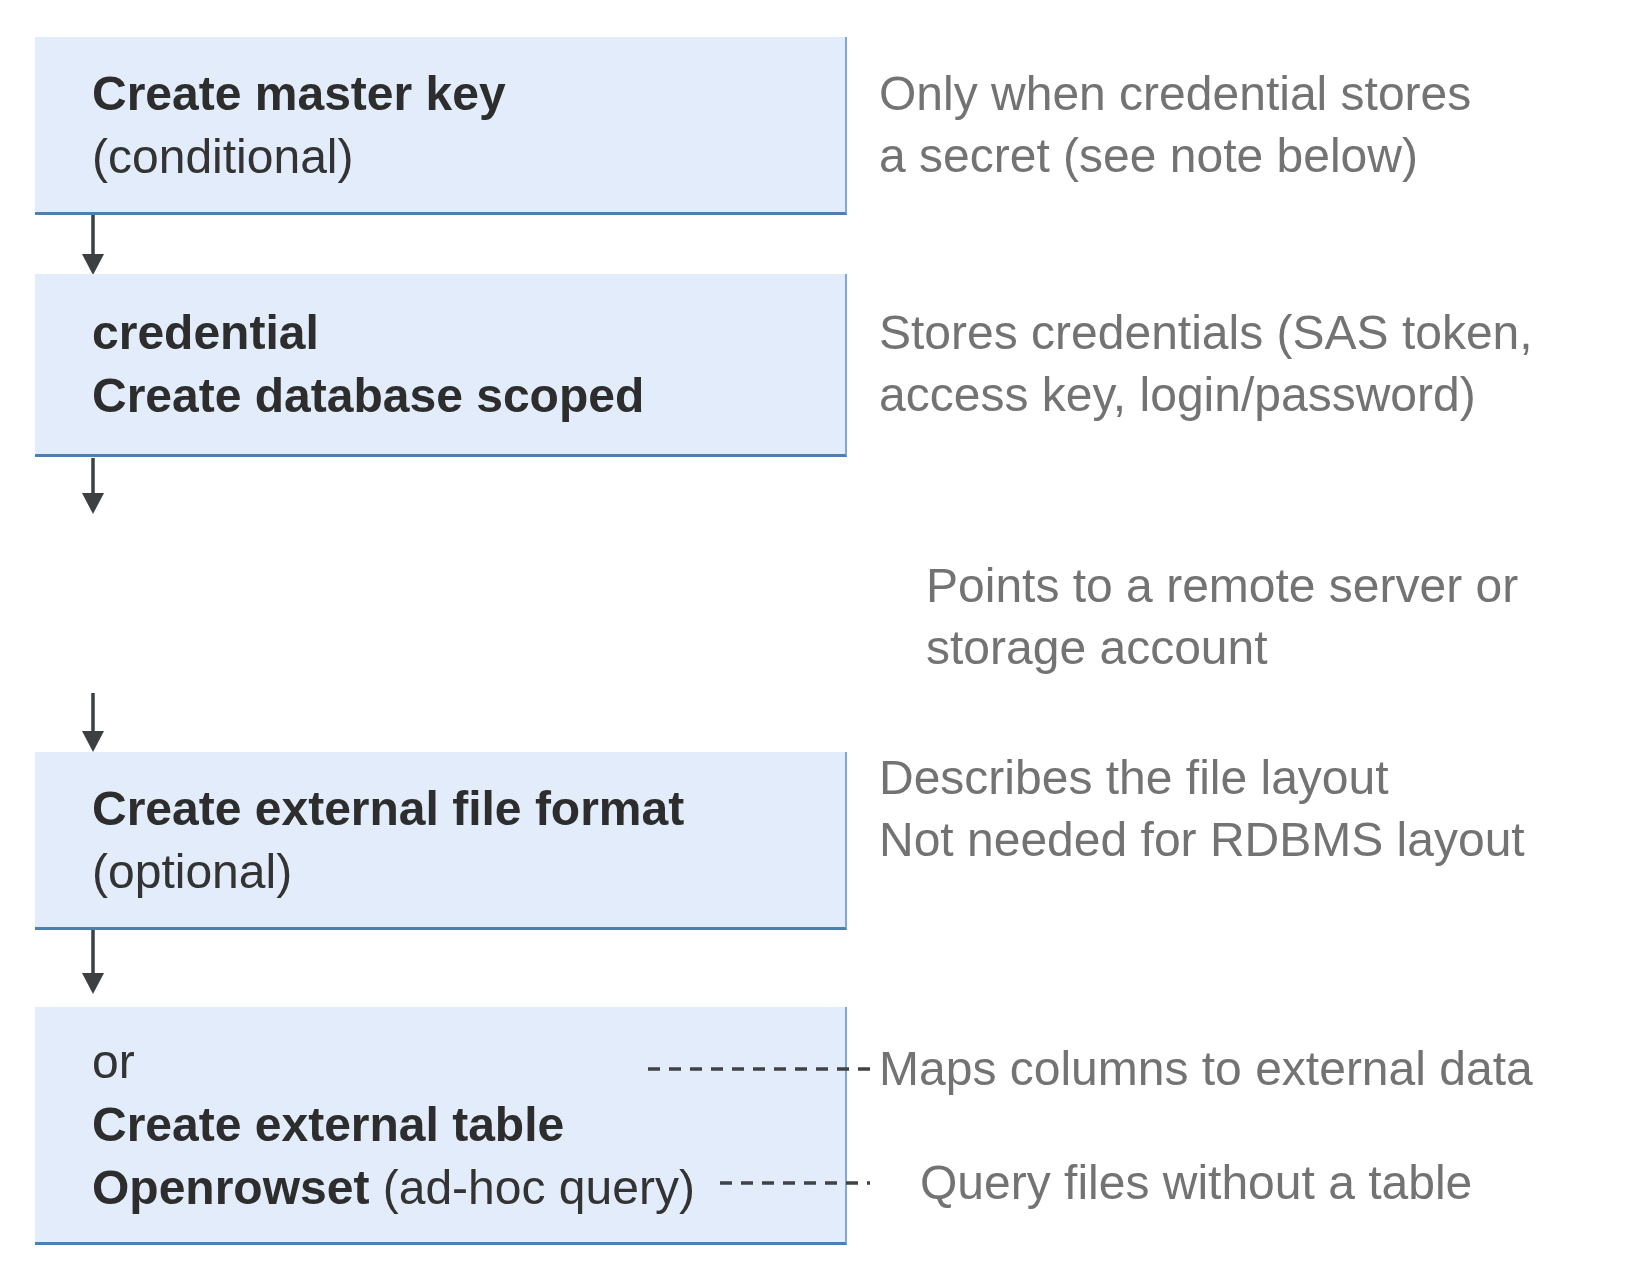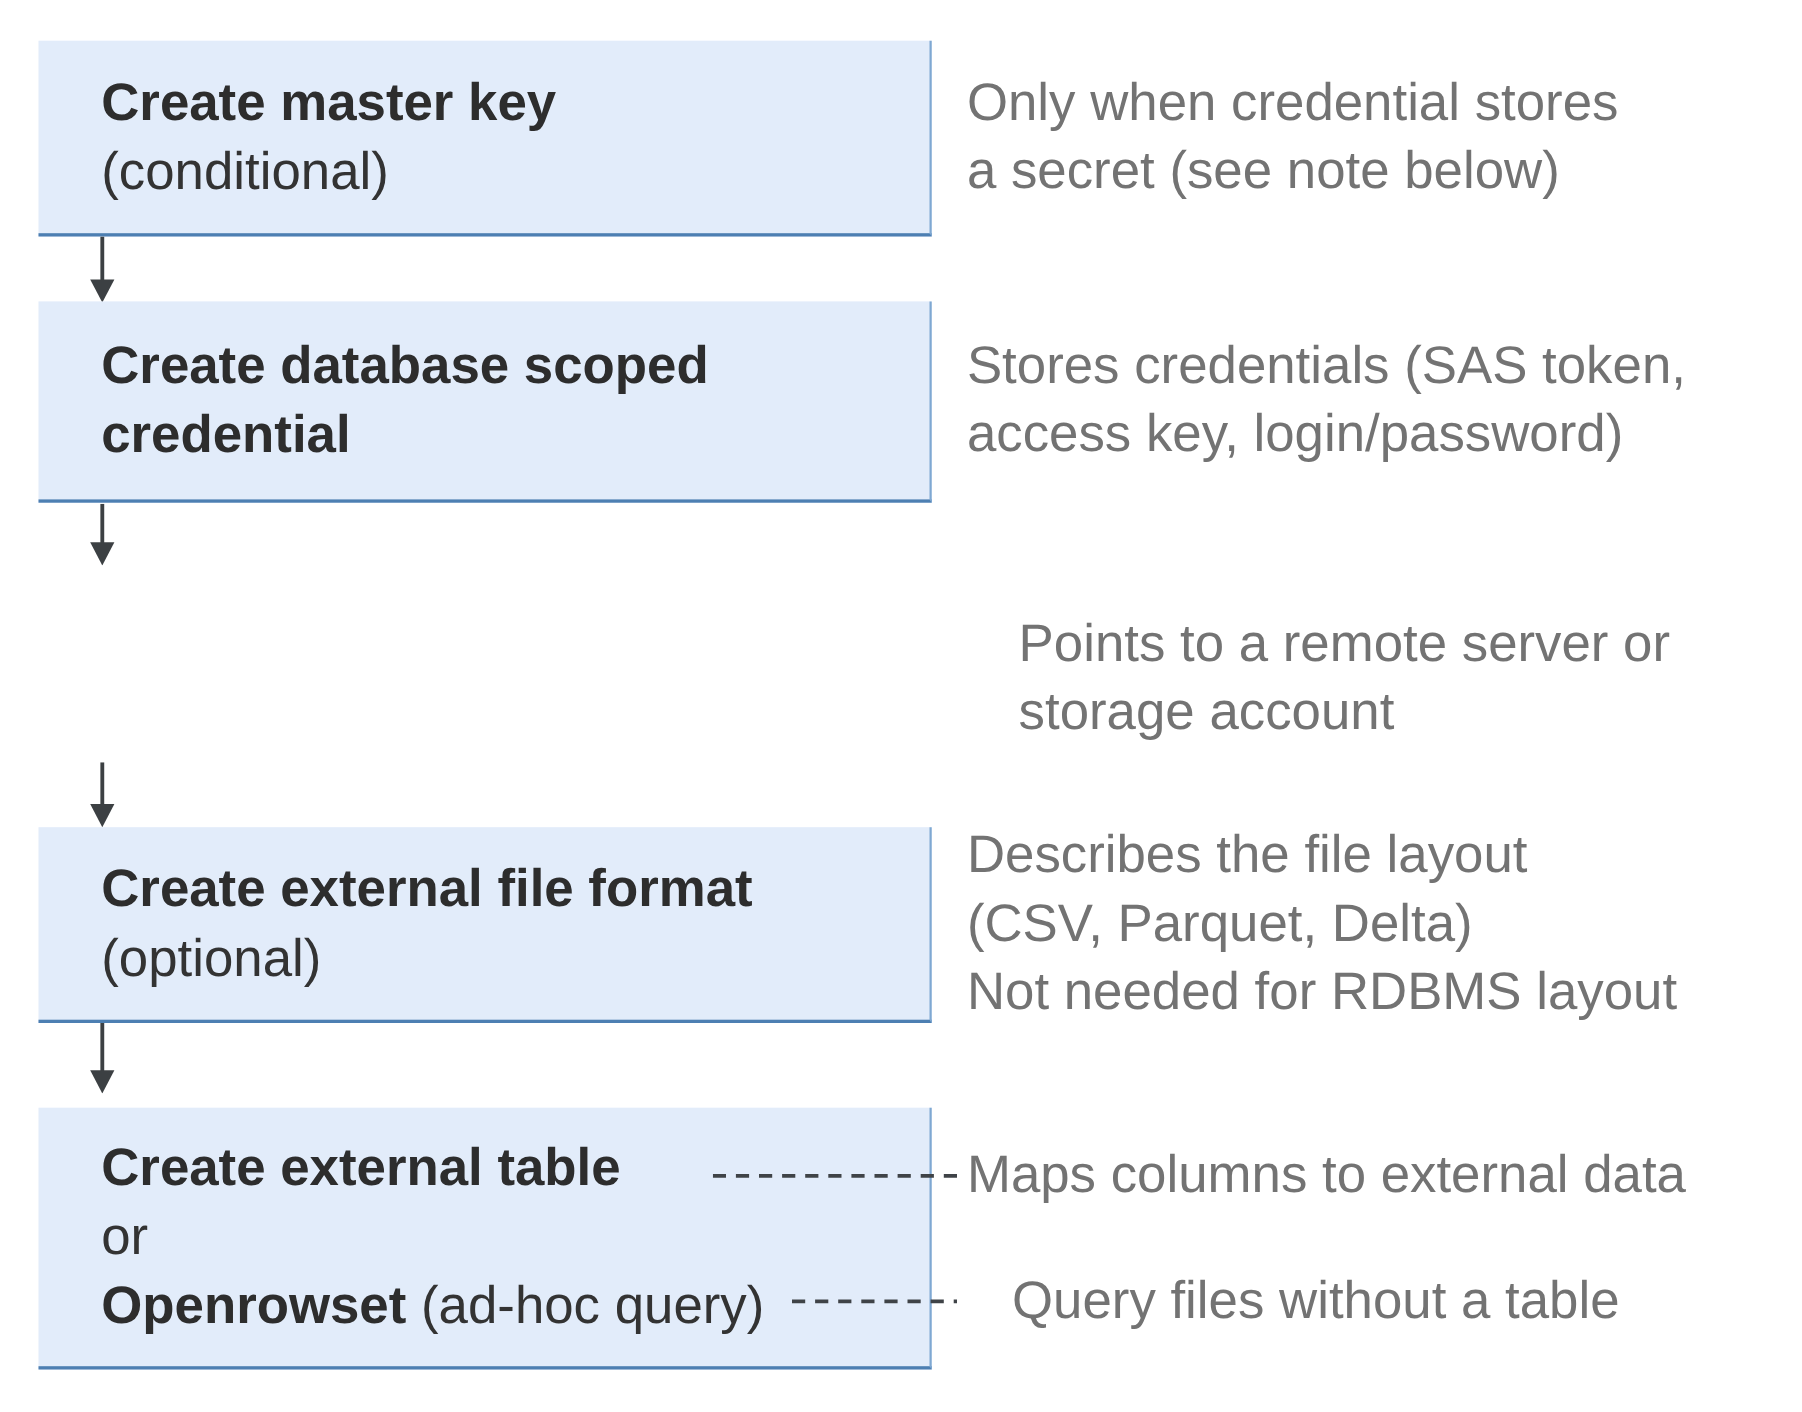--- a/index.html
+++ b/index.html
@@ -60,22 +60,22 @@
     <div><span class="bold">Create master key</span></div>
     <div>(conditional)</div>
   </div>
 
   <svg class="arrow" style="top:215px" width="26" height="60" viewBox="0 0 26 60">
     <line x1="13" y1="0" x2="13" y2="40" stroke="#3c4043" stroke-width="3.5"></line>
     <polygon points="13,60 2,39 24,39" fill="#3c4043"></polygon>
   </svg>
 
   <div class="step-box b2">
+    <div><span class="bold">credential</span></div>
     <div><span class="bold">Create database scoped</span></div>
-    <div><span class="bold">credential</span></div>
   </div>
 
   <svg class="arrow" style="top:458px" width="26" height="56" viewBox="0 0 26 56">
     <line x1="13" y1="0" x2="13" y2="36" stroke="#3c4043" stroke-width="3.5"></line>
     <polygon points="13,56 2,35 24,35" fill="#3c4043"></polygon>
   </svg>
 
 
   <svg class="arrow" style="top:693px" width="26" height="59" viewBox="0 0 26 59">
     <line x1="13" y1="0" x2="13" y2="39" stroke="#3c4043" stroke-width="3.5"></line>
@@ -86,22 +86,22 @@
     <div><span class="bold">Create external file format</span></div>
     <div>(optional)</div>
   </div>
 
   <svg class="arrow" style="top:930px" width="26" height="64" viewBox="0 0 26 64">
     <line x1="13" y1="0" x2="13" y2="44" stroke="#3c4043" stroke-width="3.5"></line>
     <polygon points="13,64 2,43 24,43" fill="#3c4043"></polygon>
   </svg>
 
   <div class="step-box b5">
+    <div>or</div>
     <div><span class="bold">Create external table</span></div>
-    <div>or</div>
     <div><span class="bold">Openrowset</span><span> (ad-hoc query)</span></div>
   </div>
 
   <svg class="dash-connector" style="left:648px; top:1065px" width="222" height="8" viewBox="0 0 222 8">
     <line x1="0" y1="4" x2="222" y2="4" stroke="#3f4347" stroke-width="3.5" stroke-dasharray="12 9"></line>
   </svg>
 
   <svg class="dash-connector" style="left:720px; top:1179px" width="150" height="8" viewBox="0 0 150 8">
     <line x1="0" y1="4" x2="150" y2="4" stroke="#3f4347" stroke-width="3.5" stroke-dasharray="12 9"></line>
   </svg>
@@ -116,21 +116,20 @@
     <div>access key, login/password)</div>
   </div>
 
   <div class="annotation ann3">
     <div>Points to a remote server or</div>
     <div>storage account</div>
   </div>
 
   <div class="annotation ann4">
     <div>Describes the file layout</div>
-    <div>(CSV, Parquet, Delta)</div>
     <div>Not needed for RDBMS layout</div>
   </div>
 
   <div class="annotation ann5a">
     <div>Maps columns to external data</div>
   </div>
 
   <div class="annotation ann5b">
     <div>Query files without a table</div>
   </div>

